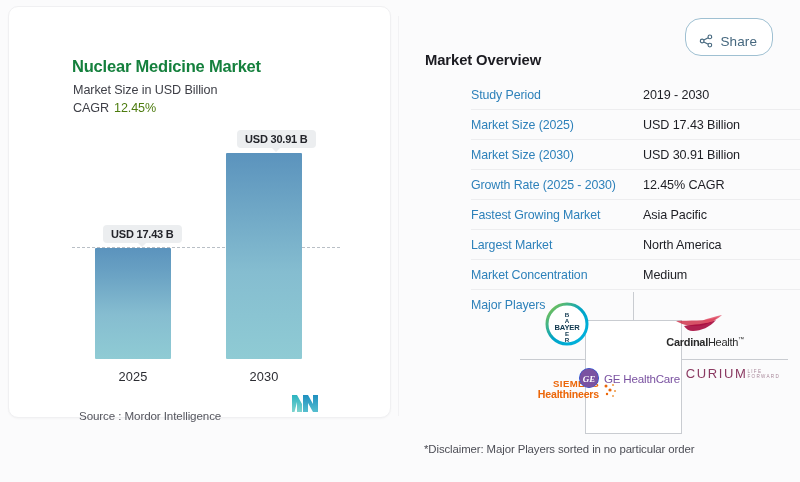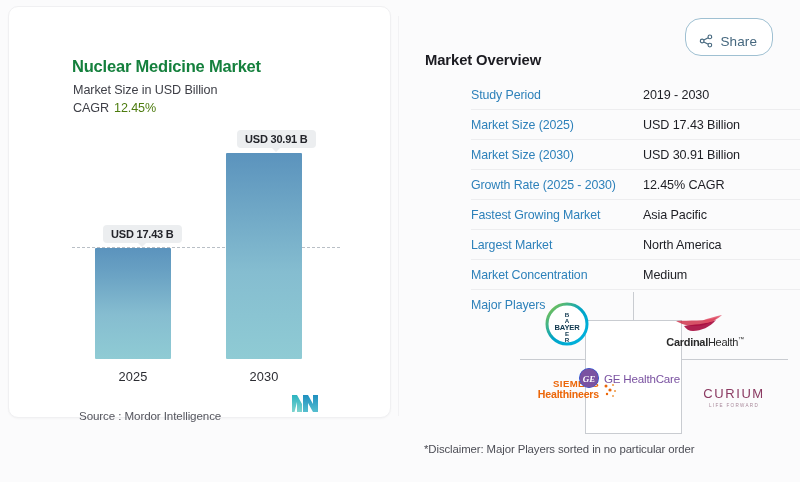--- a/index.html
+++ b/index.html
@@ -121,21 +121,21 @@
 
   
   .logo-bayer{left:22px;top:8px;width:48px;height:48px;}
   
   .logo-cardinal{left:130px;top:12px;width:110px;height:44px;flex-direction:column;}
   
   .logo-siemens{left:-6px;top:80px;width:104px;height:36px;}
   
   .logo-ge{left:68px;top:68px;width:92px;height:36px;}
   
-  .logo-curium{left:168px;top:84px;width:92px;height:32px;flex-direction:column;}
+  .logo-curium{left:168px;top:65px;width:92px;height:32px;flex-direction:row;}
 
   .cardinal-txt{font-size:11px;color:#2a2a2a;letter-spacing:-.3px;white-space:nowrap;}
   .cardinal-txt b{font-weight:bold;}
   .cardinal-txt sup{font-size:6px;vertical-align:super;}
 
   .siemens-wrap{display:flex;align-items:center;gap:3px;}
   .siemens-txt{line-height:1.05;text-align:right;}
   .siemens-1{font-size:9.6px;font-weight:bold;color:#ec6608;letter-spacing:.4px;}
   .siemens-2{font-size:10.6px;font-weight:bold;color:#ec6608;letter-spacing:-.2px;}
 

